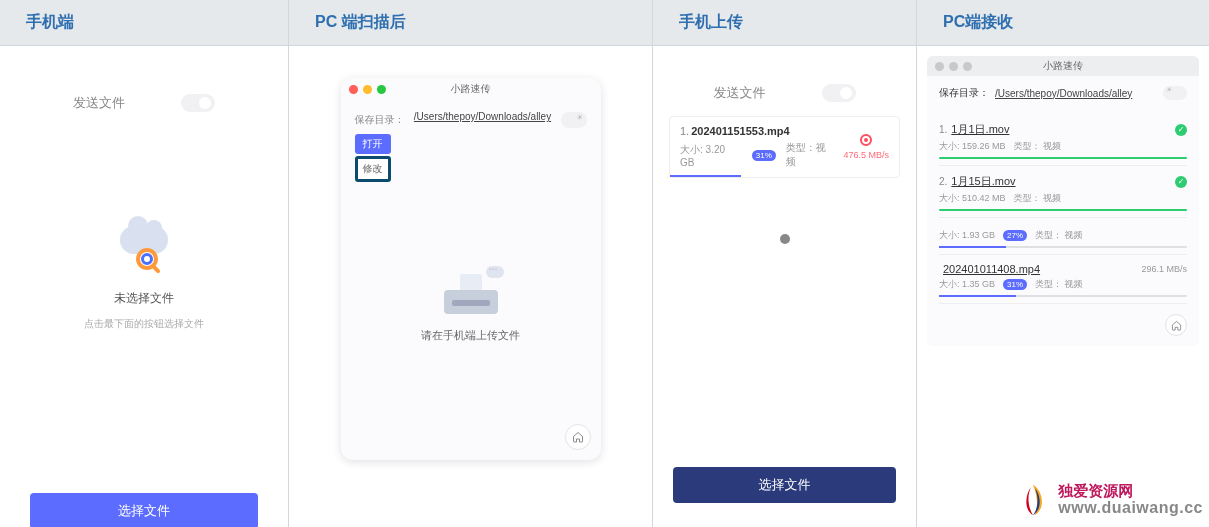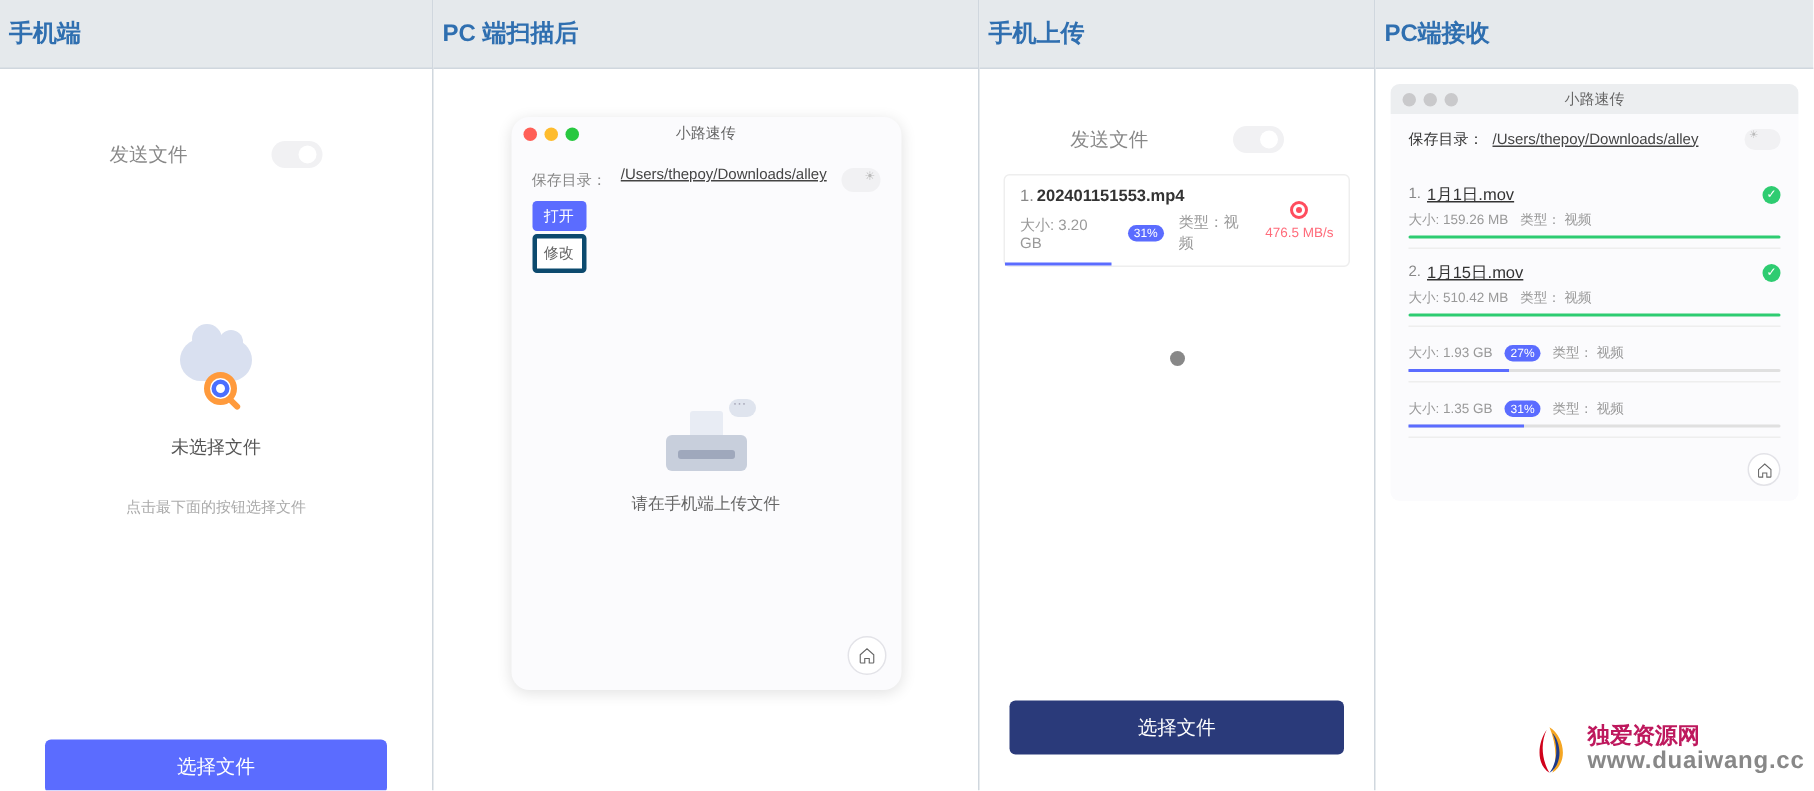--- a/index.html
+++ b/index.html
@@ -1,39 +1,39 @@
 <!DOCTYPE html>
 <html><head>
 <meta charset="utf-8">
 <style>
 * { box-sizing: border-box; margin: 0; padding: 0; }
 body { font-family: -apple-system, "Helvetica Neue", Arial, sans-serif; font-size: 12px; color: #333; background: #fff; width: 1209px; height: 527px; overflow: hidden; }
 .grid { display: grid; grid-template-columns: 289px 364px 264px 292px; height: 100%; }
 .col { border-right: 1px solid #d0d7de; display: flex; flex-direction: column; position: relative; }
 .col:last-child { border-right: none; }
-.col-header { background: #e5e9ec; color: #2f6fb0; font-weight: 700; font-size: 16px; padding: 12px 6px; border-bottom: 1px solid #d0d7de; }
+.col-header { background: #e5e9ec; color: #2f6fb0; font-weight: 700; font-size: 16px; padding: 12px 26px; border-bottom: 1px solid #d0d7de; }
 .col-body { flex: 1; position: relative; padding: 10px; overflow: hidden; }
 
 
 .mobile-card { background: #fff; border-radius: 6px; width: 100%; height: 100%; position: relative; }
 .send-row { display: flex; align-items: center; justify-content: center; gap: 56px; margin-top: 38px; color: #888; font-size: 13px; }
 .toggle { width: 34px; height: 18px; border-radius: 9px; background: #f1f1f3; position: relative; }
 .toggle::after { content:""; position:absolute; width:12px; height:12px; border-radius:50%; background:#fff; top:3px; left:18px; color:#ccc; font-size:9px; line-height:12px; text-align:center; }
 .toggle .sun { position:absolute; right:4px; top:3px; color:#bbb; font-size:10px; }
 
 .empty-center { display:flex; flex-direction:column; align-items:center; margin-top:110px; }
 .cloud-icon { width:60px; height:50px; position:relative; margin-bottom:18px; }
 .cloud-icon .cloud { width:48px; height:28px; background:#d9e0f0; border-radius:14px; position:absolute; top:4px; left:6px; }
 .cloud-icon .cloud::before { content:""; position:absolute; width:20px; height:20px; background:#d9e0f0; border-radius:50%; top:-10px; left:8px; }
 .cloud-icon .cloud::after { content:""; position:absolute; width:16px; height:16px; background:#d9e0f0; border-radius:50%; top:-6px; left:26px; }
 .cloud-icon .mag { position:absolute; width:22px; height:22px; border:4px solid #ff9a3c; border-radius:50%; bottom:2px; left:22px; background:#fff; }
 .cloud-icon .mag::after { content:""; position:absolute; width:4px; height:10px; background:#ff9a3c; border-radius:2px; bottom:-8px; right:-4px; transform:rotate(-45deg); }
 .cloud-icon .mag .o { position:absolute; width:12px; height:12px; border:3px solid #4b6fff; border-radius:50%; top:1px; left:1px; }
 
-.empty-title { color:#555; font-size:12px; margin-bottom:24px;text-align:center; }
+.empty-title { color:#555; font-size:12px; margin-bottom:10px;text-align:center; }
 .empty-sub { color:#aaa; font-size:10px; }
 
 .select-btn { position:absolute; bottom:26px; left:20px; right:20px; height:36px; background:#5b6cff; color:#fff; border:none; border-radius:4px; font-size:13px; cursor:pointer; }
 .select-btn.dark { background:#2a3a7a; }
 
 
 .mac-window { width: 260px; margin: 22px auto 0; background:#fbfbfd; border-radius:12px; box-shadow:0 2px 10px rgba(0,0,0,0.12); overflow:hidden; }
 .mac-titlebar { height:22px; display:flex; align-items:center; padding:0 8px; position:relative; }
 .traffic { display:flex; gap:5px; }
 .traffic span { width:9px; height:9px; border-radius:50%; display:block; }
@@ -254,20 +254,25 @@
                 <div class="meta">
                   <span>大小: 1.93 GB</span>
                   <span class="pill">27%</span>
                   <span>类型： 视频</span>
                 </div>
                 <div class="bar partial" style="--w: 27%;">
                   <span style="position:absolute;left:0;top:0;bottom:0;background:#5b6cff;width:27%"></span>
                 </div>
               </div>
               <div class="recv-file">
+                <div class="row1">
+                  <span class="idx"></span>
+                  <span class="fname">202401011408.mp4</span>
+                  <span class="spd">296.1 MB/s</span>
+                </div>
                 <div class="meta">
                   <span>大小: 1.35 GB</span>
                   <span class="pill">31%</span>
                   <span>类型： 视频</span>
                 </div>
                 <div class="bar partial" style="--w: 31%;">
                   <span style="position:absolute;left:0;top:0;bottom:0;background:#5b6cff;width:31%"></span>
                 </div>
               </div>
             </div>

